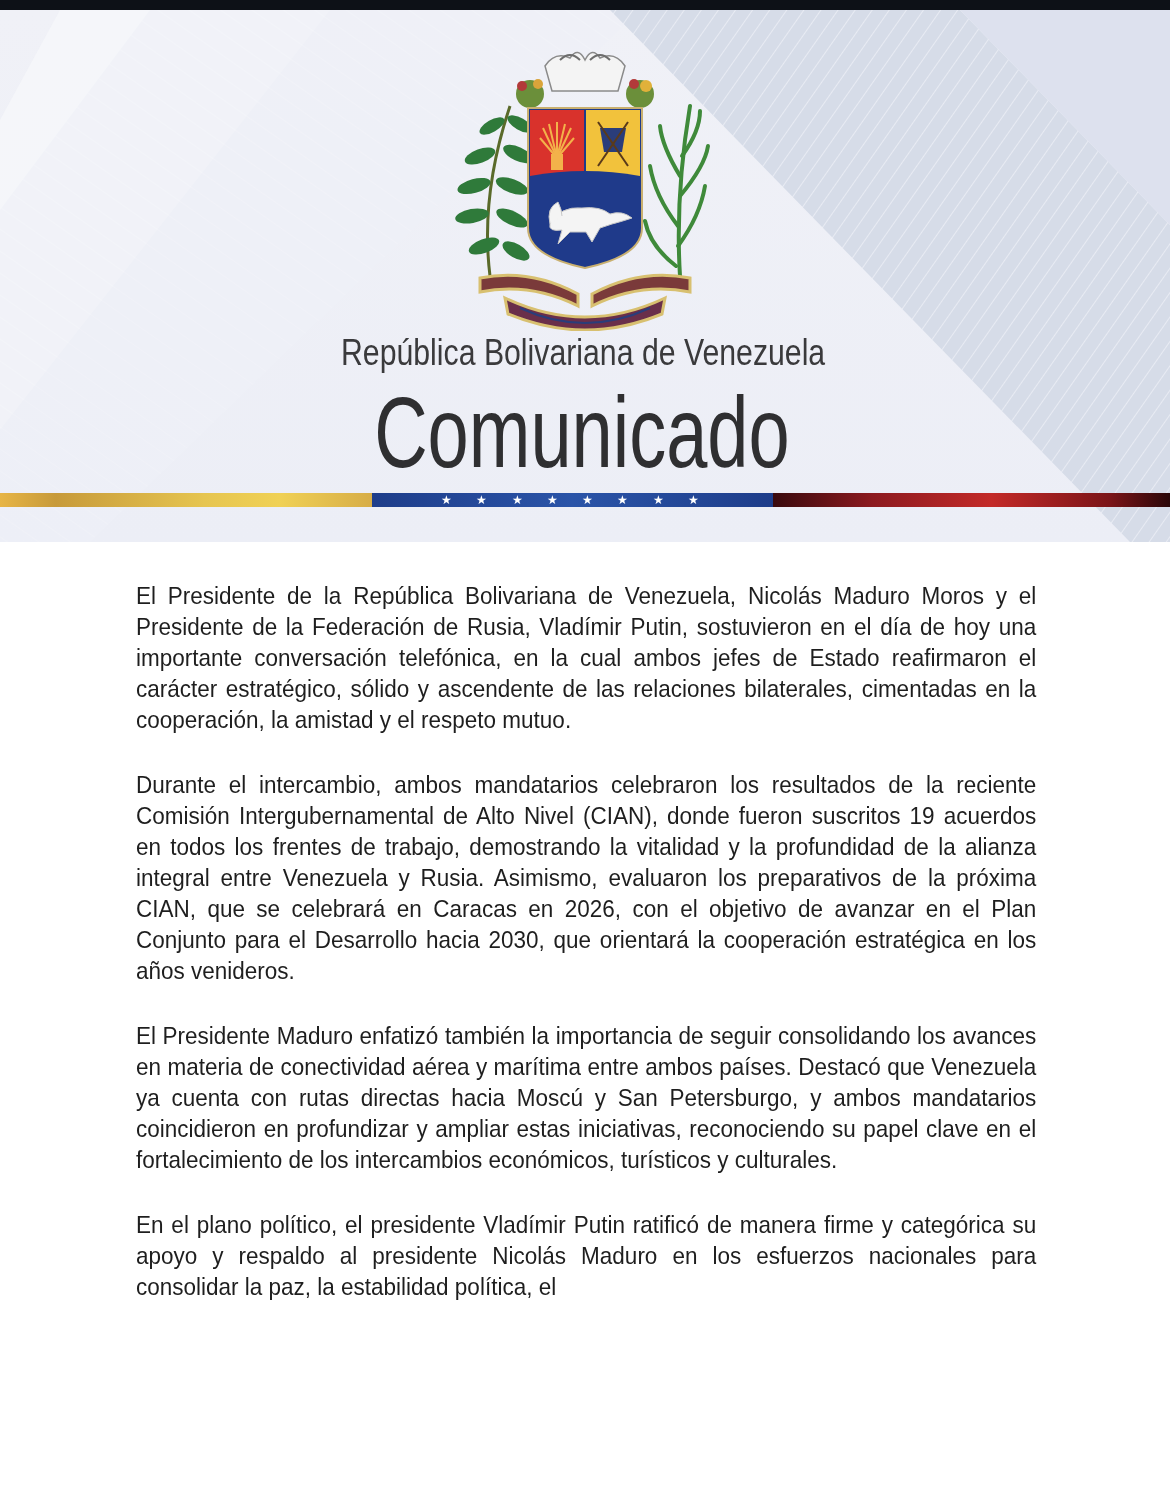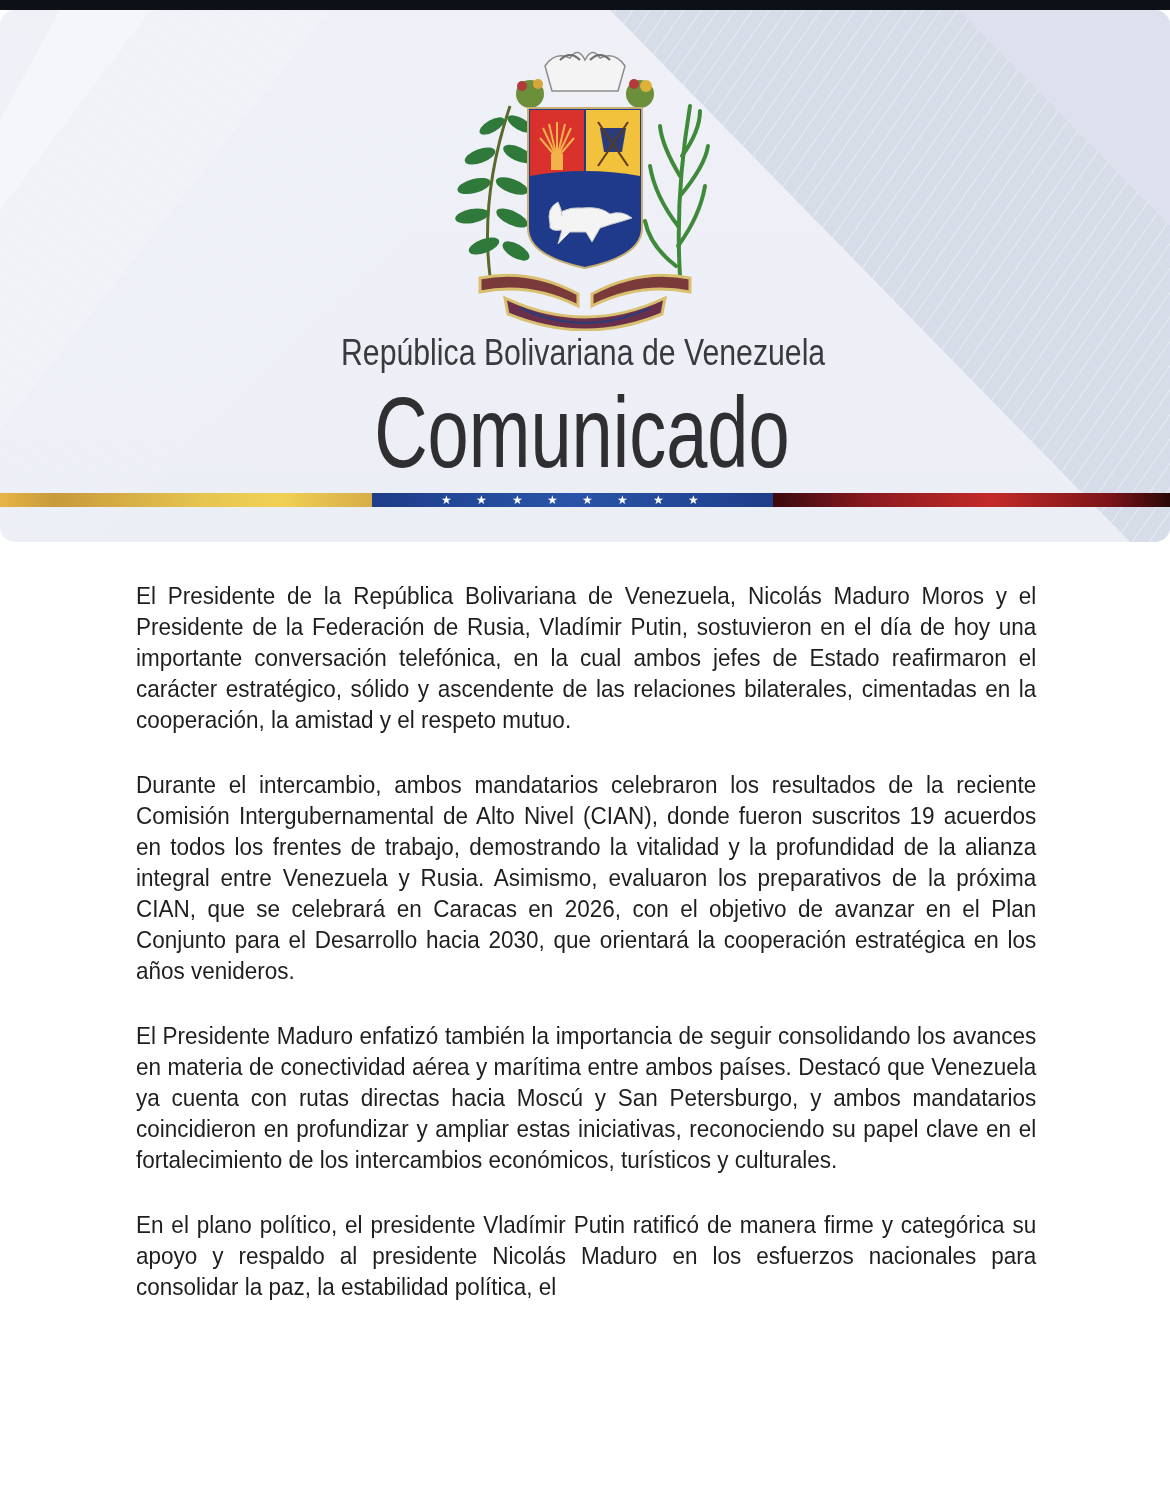--- a/index.html
+++ b/index.html
@@ -7,21 +7,20 @@
       width: 1170px; height: 1511px; overflow: hidden;
       background: #ffffff;
       font-family: "Liberation Sans", sans-serif;
       position: relative;
     }
     .topbar { position: absolute; left: 0; top: 0; width: 1170px; height: 10px; background: #0d1117; }
     .header {
       position: absolute; left: 0; top: 10px; width: 1170px; height: 532px;
       background: linear-gradient(180deg, #f0f1f7 0%, #eceef6 100%);
       overflow: hidden;
-      border-radius: 15px;
     }
     .bg-shape { position: absolute; left: 0; top: 0; width: 1170px; height: 532px; }
     .crest { position: absolute; left: 450px; top: 36px; width: 270px; height: 285px; }
     .subtitle {
       position: absolute; left: 0; top: 322px; width: 1170px; text-align: center;
       font-family: "Liberation Sans", sans-serif; font-size: 36px; color: #3a3a3c;
       transform: scaleX(0.84); transform-origin: 573px 0; letter-spacing: 0px;
     }
     .title {
       position: absolute; left: 0; top: 372px; width: 1170px; text-align: center;

